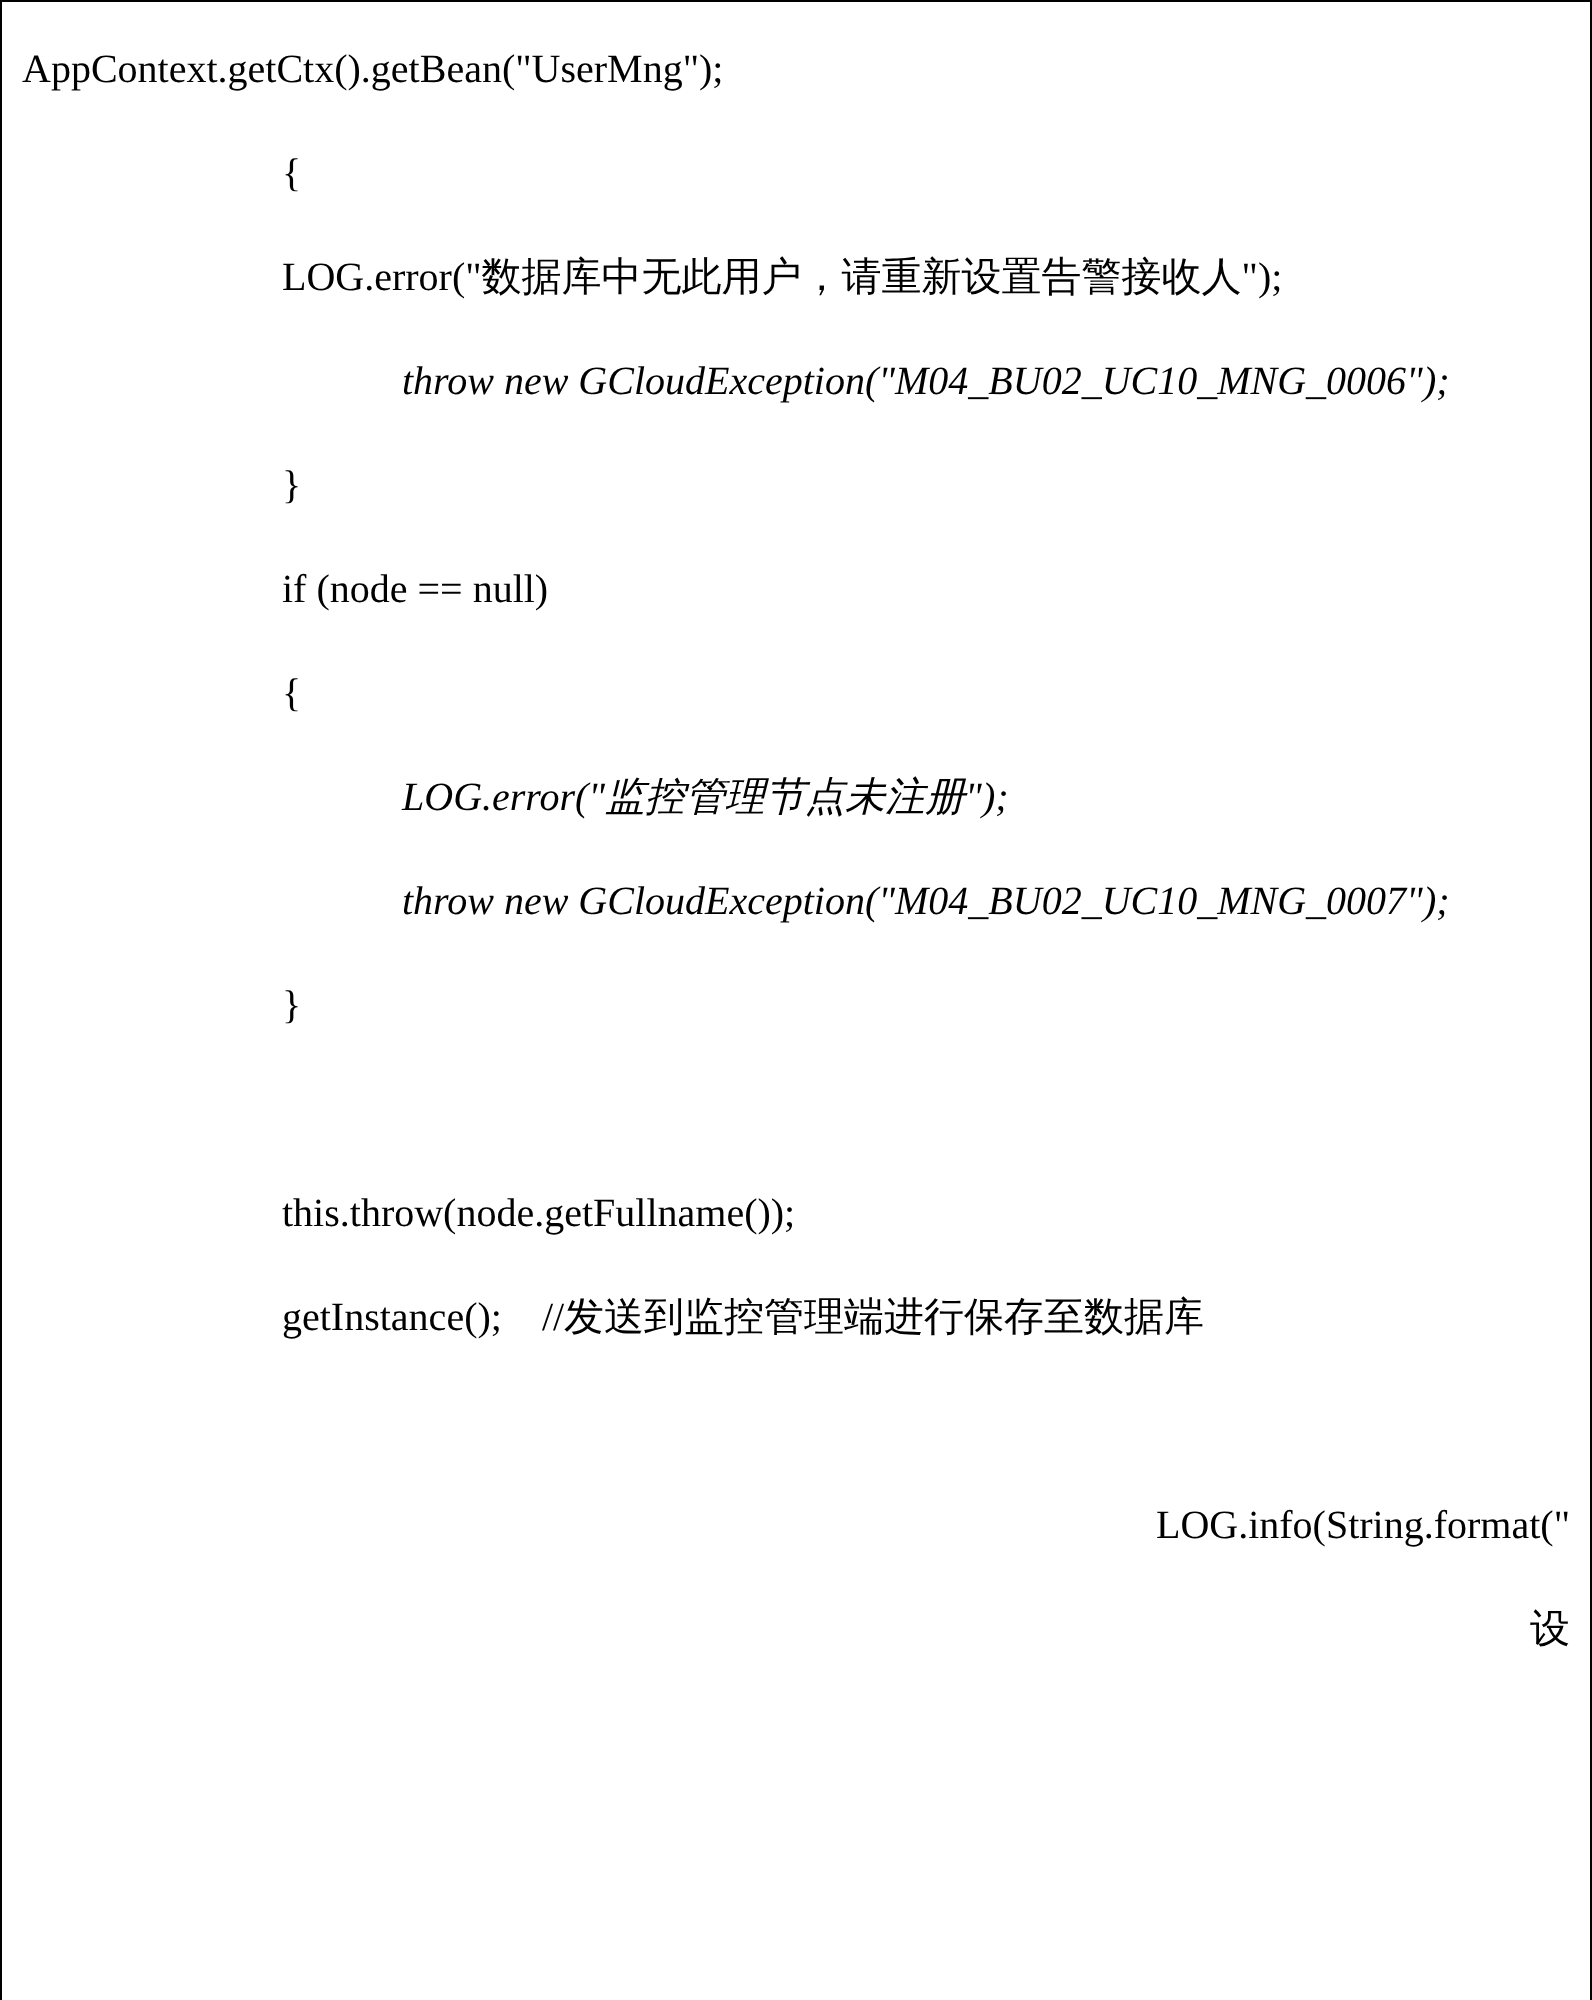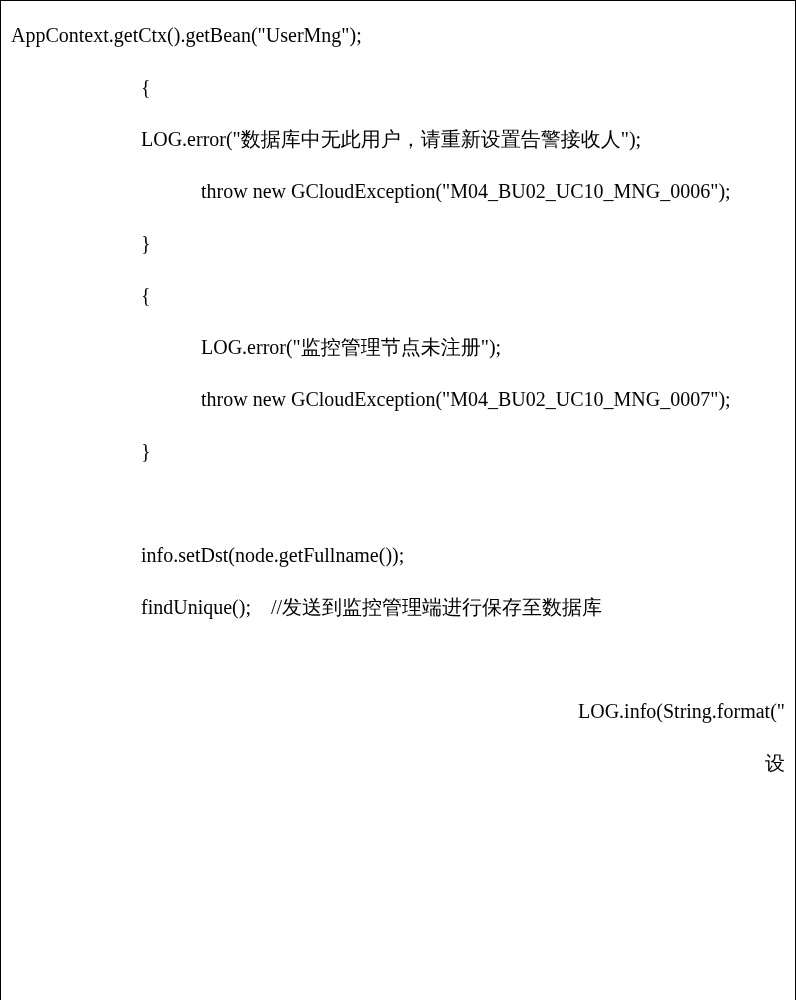--- a/index.html
+++ b/index.html
@@ -19,42 +19,43 @@
       margin: 0;
       width: 796px;
       box-sizing: border-box;
     }
     .line {
       white-space: pre-wrap;
       word-break: break-word;
     }
     .indent0 { padding-left: 0; }
     .indent1 { padding-left: 130px; }
-    .indent2 { padding-left: 190px; }
+    .indent2 { padding-left: 190px; font-style: italic; }
     .justify {
       text-align: justify;
       text-align-last: justify;
     }
   </style>
 </head>
 <body>
 
 <div class="code-container">
   <div class="line indent0">AppContext.getCtx().getBean("UserMng");</div>
   <div class="line indent1">{</div>
   <div class="line indent1">LOG.error("数据库中无此用户，请重新设置告警接收人");</div>
   <div class="line indent2">throw new GCloudException("M04_BU02_UC10_MNG_0006");</div>
   <div class="line indent1">}</div>
+  <div class="line indent1">if (node == null)</div>
   <div class="line indent1">{</div>
   <div class="line indent2">LOG.error("监控管理节点未注册");</div>
   <div class="line indent2">throw new GCloudException("M04_BU02_UC10_MNG_0007");</div>
   <div class="line indent1">}</div>
   <div class="line indent1"> </div>
-  <div class="line indent1">info.setDst(node.getFullname());</div>
-  <div class="line indent1">findUnique();    //发送到监控管理端进行保存至数据库</div>
+  <div class="line indent1">this.throw(node.getFullname());</div>
+  <div class="line indent1">getInstance();    //发送到监控管理端进行保存至数据库</div>
   <div class="line indent1 justify">
     <span>LOG.info(String.format("</span>
     <span>设</span>
     
     
     
     
     
     
   </div>

